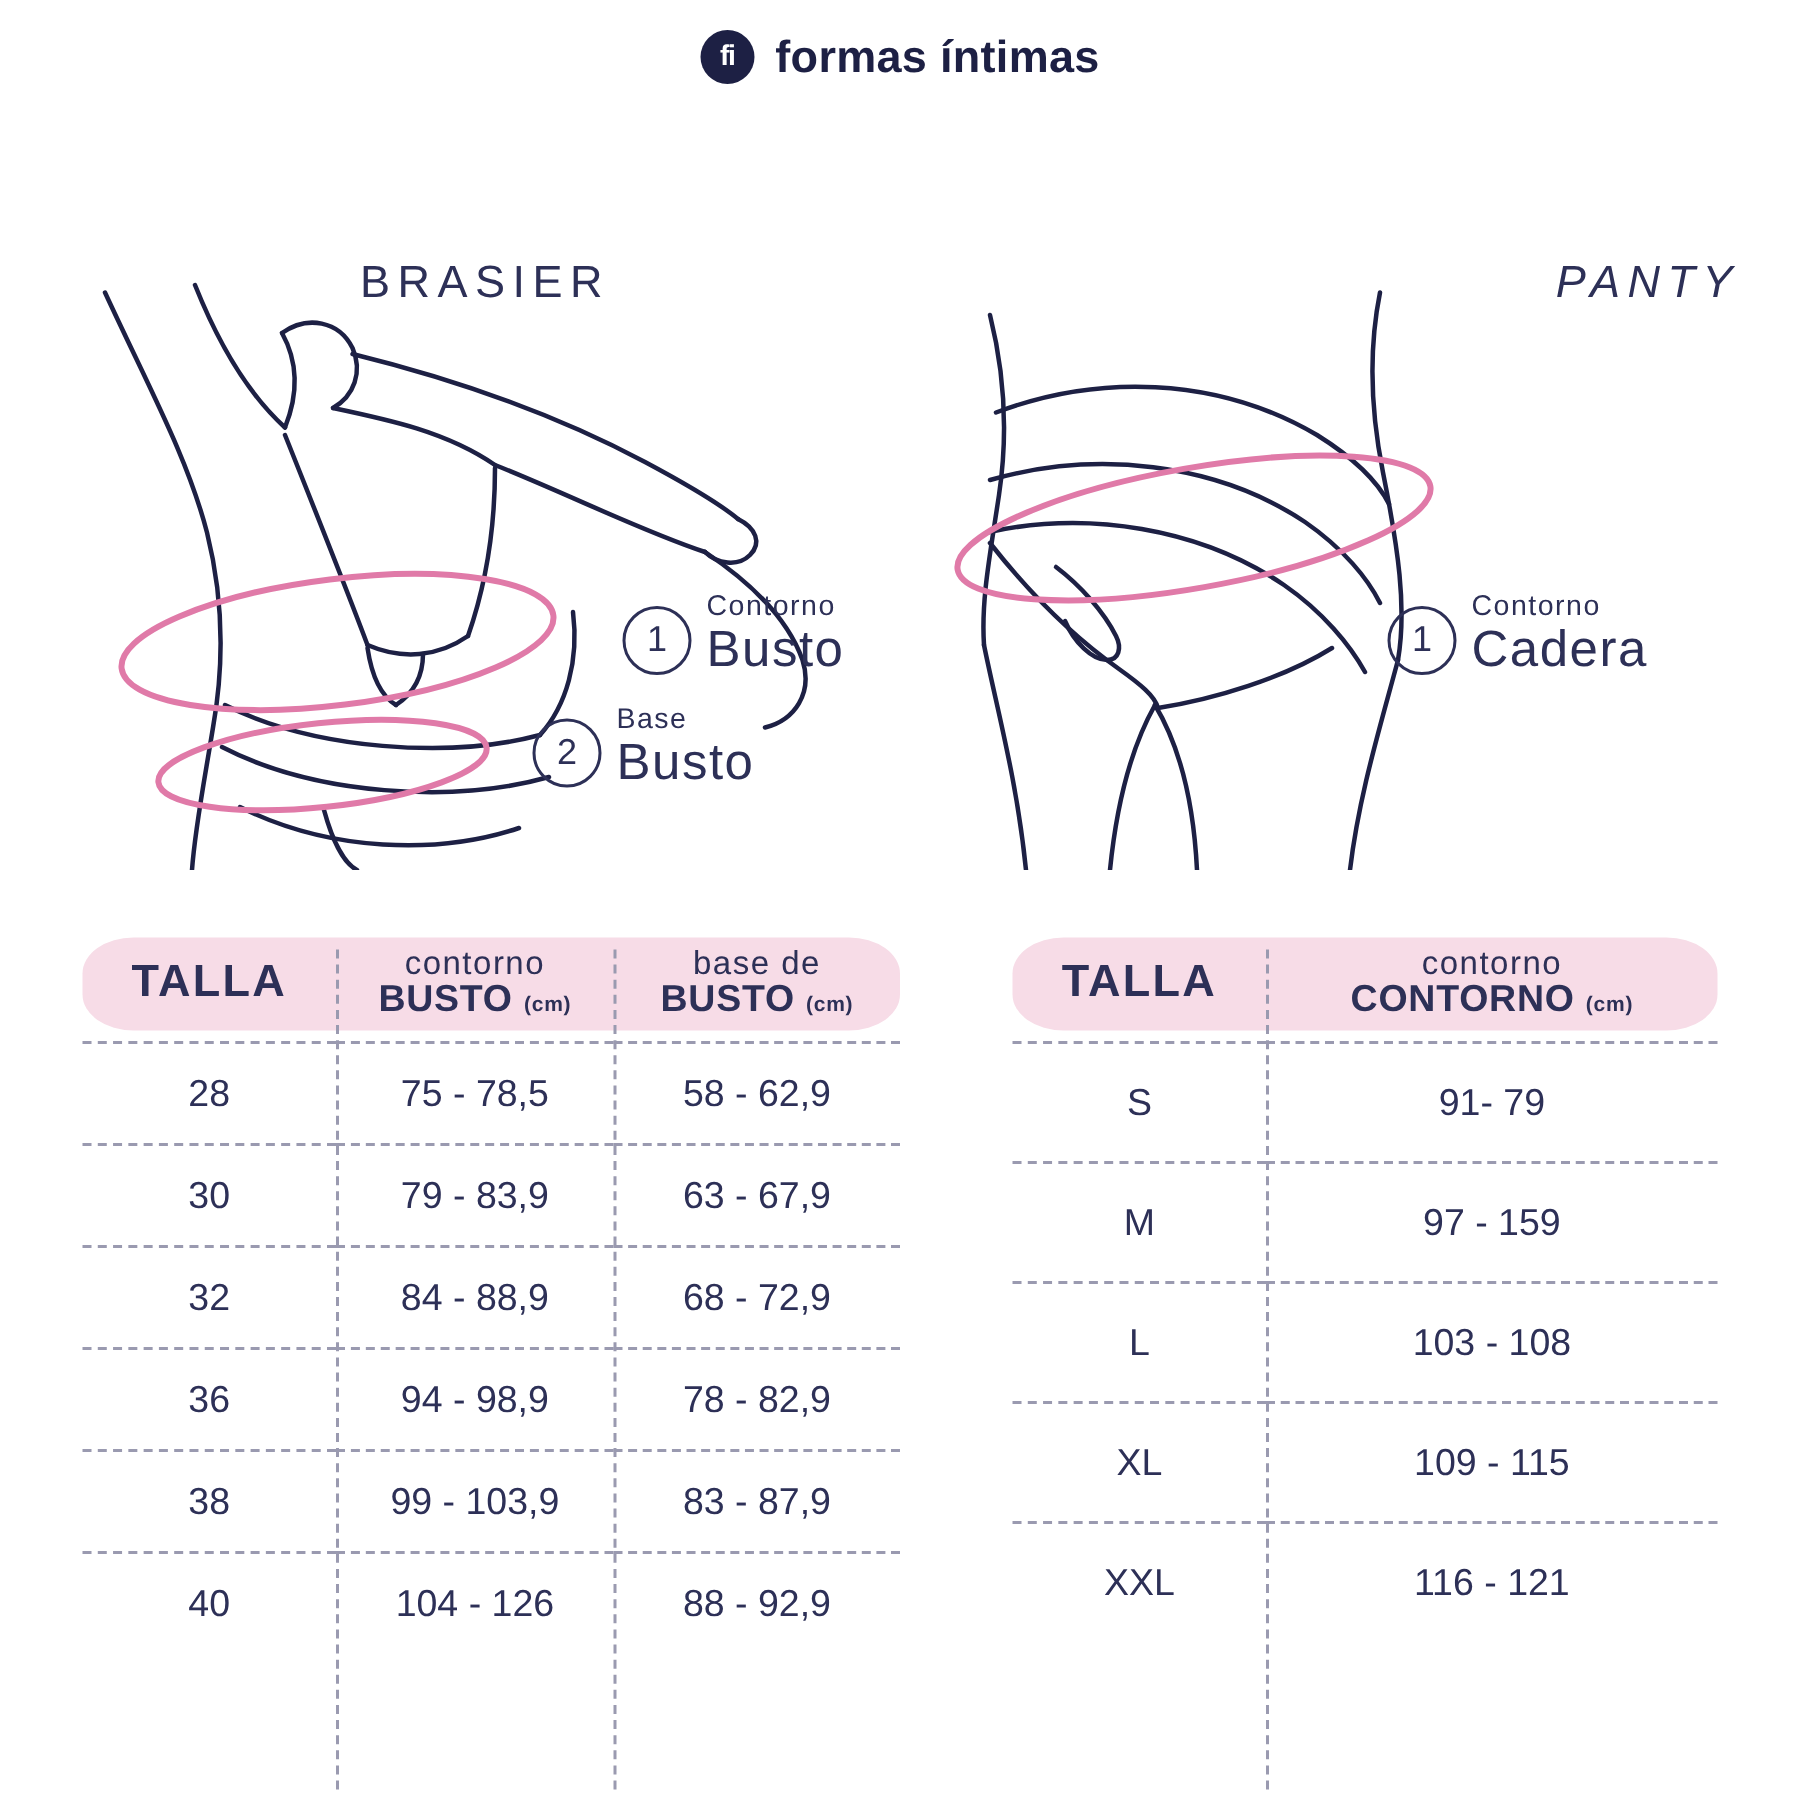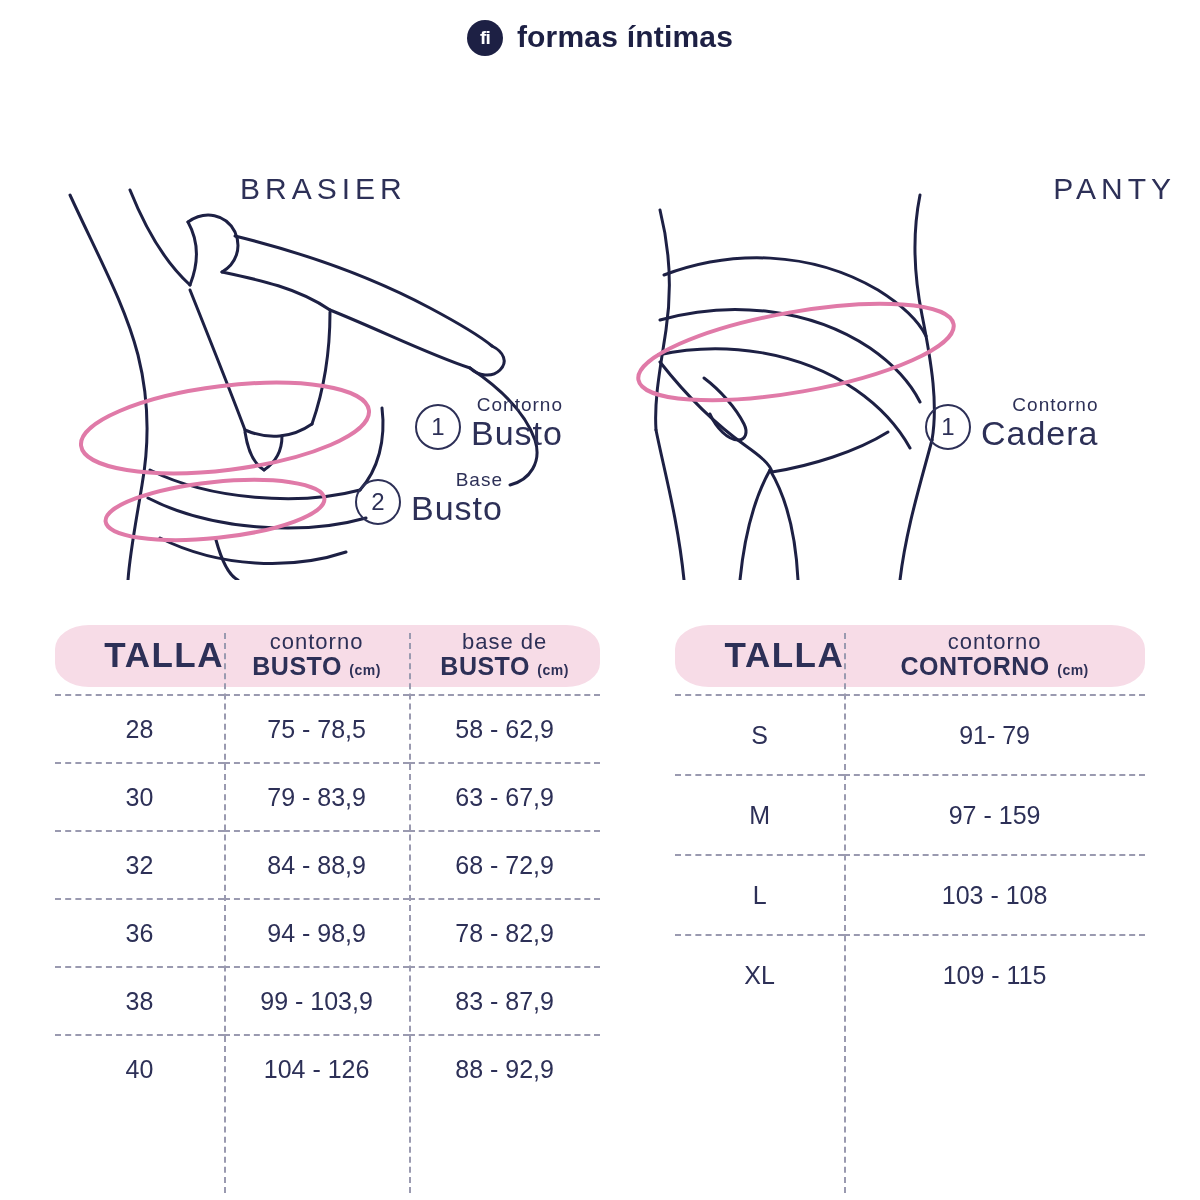--- a/index.html
+++ b/index.html
@@ -10,54 +10,53 @@
     font-family: "Liberation Sans", sans-serif;
     color: #1d2044;
     overflow: hidden;
   }
   .page { position: relative; width: 1200px; height: 1200px; }
 
   
   .brand {
     position: absolute;
     top: 20px; left: 0; right: 0;
-    display: flex; align-items: flex-start; justify-content: center;
+    display: flex; align-items: flex-end; justify-content: center;
     gap: 14px;
   }
   .brand-mark {
     width: 36px; height: 36px; border-radius: 50%;
     background: #1d2044;
     display: flex; align-items: center; justify-content: center;
     color: #ffffff; font-size: 19px; font-weight: 700;
     letter-spacing: -1px;
   }
   .brand-name {
     font-size: 30px; font-weight: 700; color: #1d2044;
     letter-spacing: 0.2px;
   }
 
   
   .illus {
     position: absolute;
     top: 140px;
     height: 440px;
-    text-align: right;
   }
   .illus.left  { left: 30px;  width: 580px; }
   .illus.right { left: 620px; width: 560px; }
 
   .illus-title {
     position: absolute;
     font-size: 30px;
     letter-spacing: 5px;
     color: #2d3057;
     font-weight: 400;
   }
   .illus.left .illus-title  { top: 32px; left: 210px; }
-  .illus.right .illus-title { top: 32px; right: 4px; }
+  .illus.right .illus-title { top: 32px; right: 20px; font-style: italic; }
 
   .illus svg { position: absolute; top: 0; left: 0; }
 
   
   .callout {
     position: absolute;
     display: flex; align-items: flex-end; gap: 10px;
   }
   .badge {
     width: 46px; height: 46px; border-radius: 50%;
@@ -100,21 +99,21 @@
   }
   th, td {
     text-align: center;
     color: #2d3057;
     padding: 0;
   }
   thead th { height: 80px; vertical-align: middle; }
   tbody td { height: 68px; vertical-align: middle; text-align: center; }
 
   .th-talla {
-    font-size: 35px; font-weight: 700; letter-spacing: 1.5px; text-align: right;
+    font-size: 30px; font-weight: 700; letter-spacing: 1.5px;
   }
   .th-stack { line-height: 1.05; }
   .th-top {
     display: block; font-size: 22px; font-weight: 400; letter-spacing: 1px;
   }
   .th-bot {
     display: block; font-size: 25px; font-weight: 700; letter-spacing: 0.5px;
   }
   .th-unit { font-size: 14px; font-weight: 700; }
 
@@ -322,17 +321,21 @@
           <td class="cell-val" style="height:80px">97 - 159</td>
         </tr>
         <tr>
           <td class="cell-size" style="height:80px">L</td>
           <td class="cell-val" style="height:80px">103 - 108</td>
         </tr>
         <tr>
           <td class="cell-size" style="height:80px">XL</td>
           <td class="cell-val" style="height:80px">109 - 115</td>
         </tr>
+        <tr>
+          <td class="cell-size" style="height:80px">XXL</td>
+          <td class="cell-val" style="height:80px">116 - 121</td>
+        </tr>
       </tbody>
     </table>
   </div>
 
 </div>
 
 </body></html>

